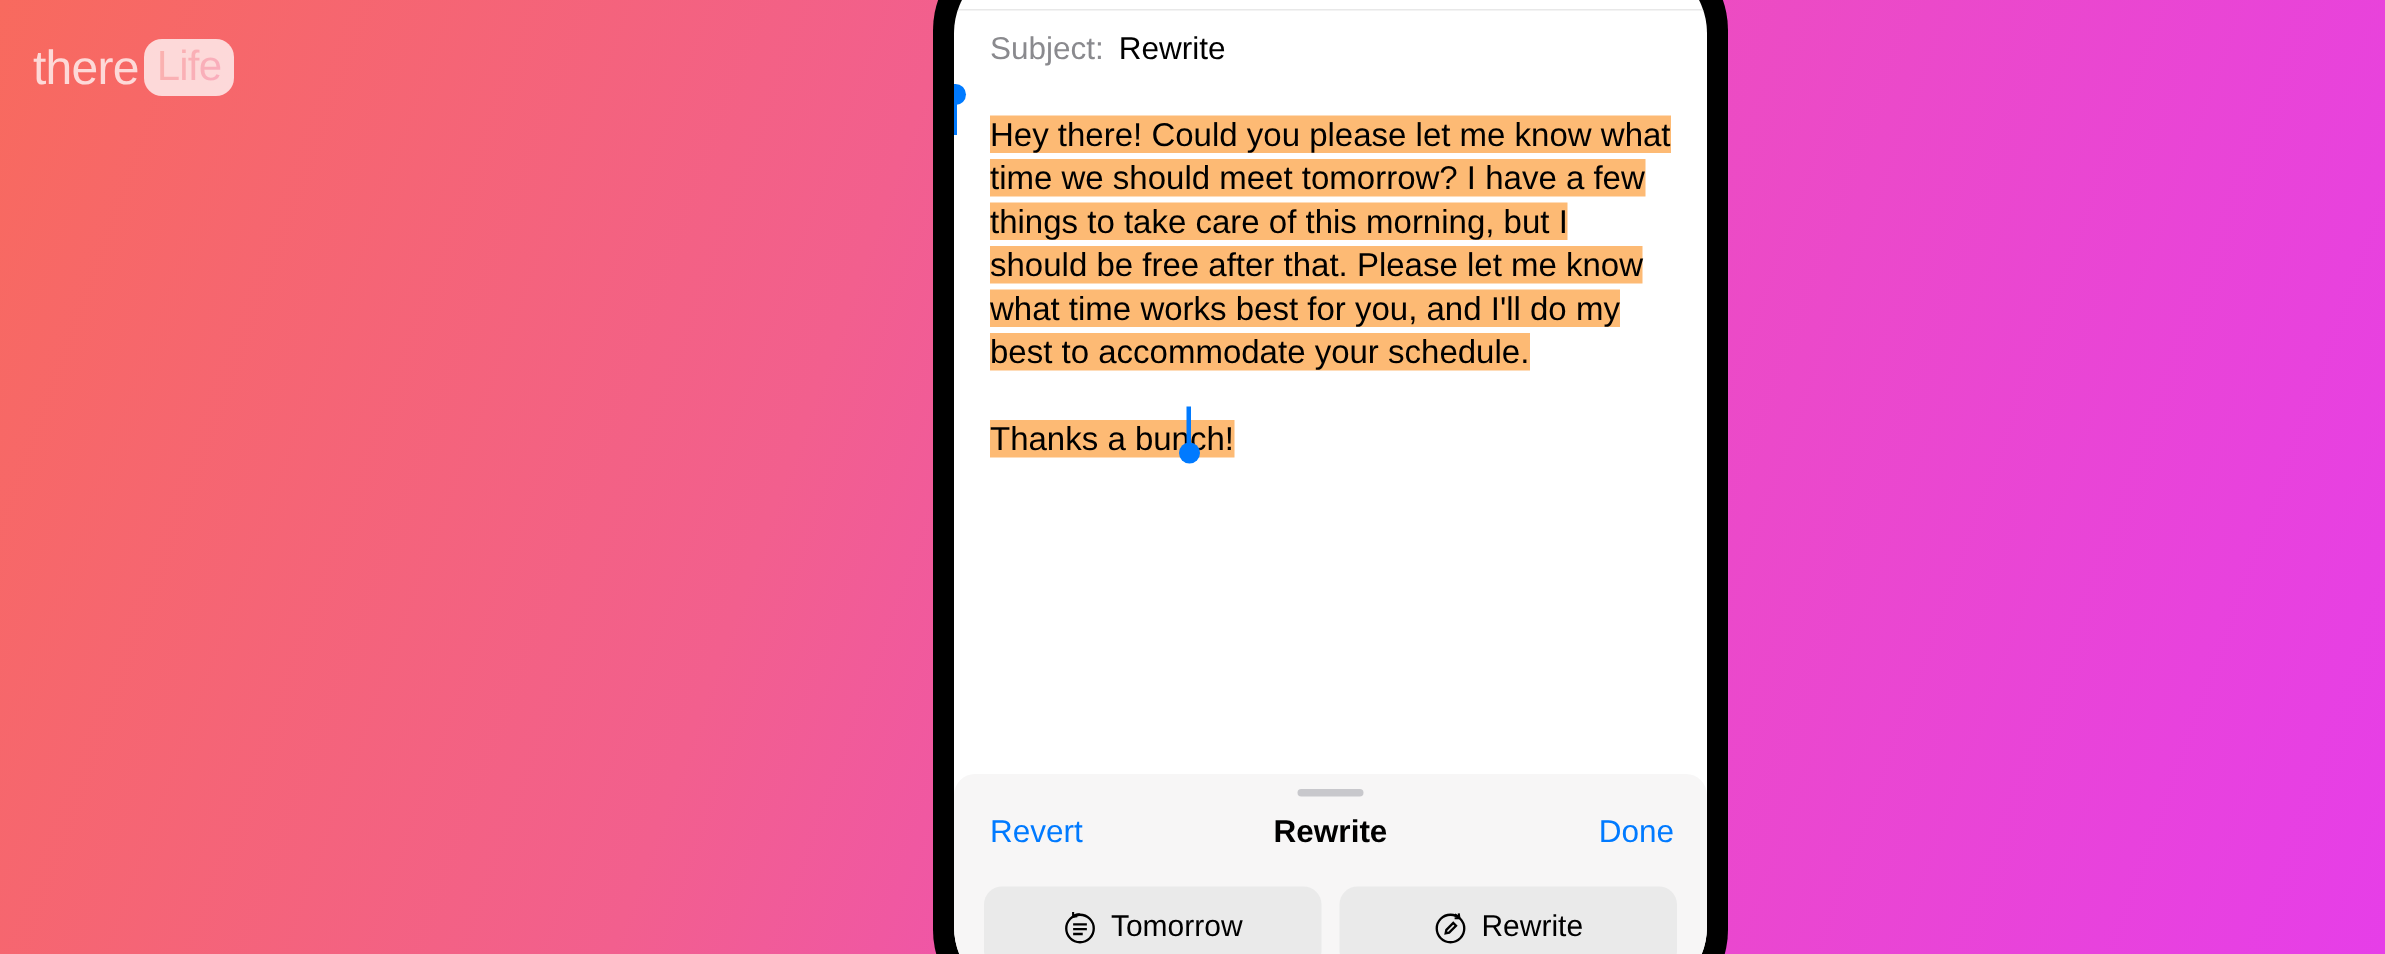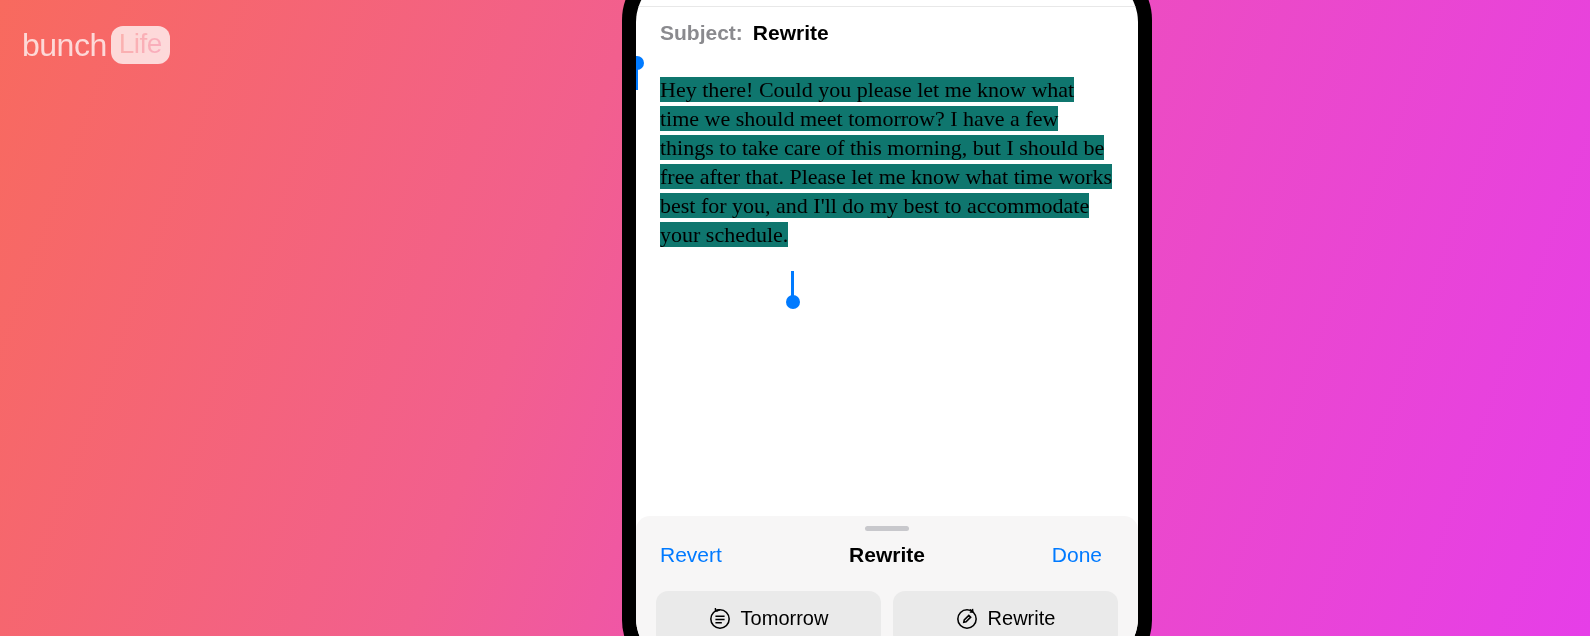--- a/index.html
+++ b/index.html
@@ -68,21 +68,20 @@
       position: relative;
     }
     
     .subject-row {
       padding: 14px 24px 16px 24px;
       border-top: 1px solid #e8e8e8;
       display: flex;
       gap: 10px;
       font-size: 21px;
       margin-top: 32px;
-      font-weight: bold;
     }
     
     .subject-label {
       color: #8a8a8e;
     }
     
     .subject-value {
       color: #000;
     }
     
@@ -92,23 +91,22 @@
     }
     
     .highlighted-text {
       font-size: 22px;
       line-height: 1.32;
       color: #000;
       position: relative;
     }
     
     .highlight-bg {
-      background: #0f766e;
+      background: #fdba74;
       box-decoration-break: clone;
-      font-family: Liberation Serif, serif;
       -webkit-box-decoration-break: clone;
     }
     
     .sel-handle {
       position: absolute;
       width: 14px;
       height: 14px;
       background: #007aff;
       border-radius: 50%;
     }
@@ -157,21 +155,21 @@
       width: 44px;
       height: 5px;
       background: #c8c8cc;
       border-radius: 3px;
       margin: 10px auto 6px auto;
     }
     
     .toolbar-header {
       display: flex;
       justify-content: space-between;
-      padding: 6px 36px 24px 24px;
+      padding: 6px 22px 24px 24px;
       position: relative;
     }
     
     .revert-btn {
       color: #007aff;
       font-size: 21px;
       font-weight: 400;
       cursor: pointer;
     }
     
@@ -216,37 +214,38 @@
       height: 22px;
       display: flex;
       align-items: center;
       justify-content: center;
     }
   </style>
 </head>
 <body>
 
 <div class="watermark">
-  <span>bunch</span>
+  <span>there</span>
   <span class="watermark-box"><span>Life</span></span>
 </div>
 
 <div class="phone-frame">
   <div class="phone-screen">
 
     <div class="subject-row">
       <span class="subject-label">Subject:</span>
       <span class="subject-value">Rewrite</span>
     </div>
 
     <div class="body-area">
       <div class="sel-handle start"></div>
       <div class="highlighted-text">
         <span class="highlight-bg">Hey there! Could you please let me know what time we should meet tomorrow? I have a few things to take care of this morning, but I should be free after that. Please let me know what time works best for you, and I'll do my best to accommodate your schedule.</span>
         <br><br>
+        <span class="highlight-bg">Thanks a bunch!</span>
       </div>
       <div class="sel-handle end"></div>
     </div>
 
     <div class="toolbar-sheet">
       <div class="grabber"></div>
       <div class="toolbar-header">
         <span class="revert-btn">Revert</span>
         <span class="rewrite-title">Rewrite</span>
         <span class="done-btn">Done</span>

